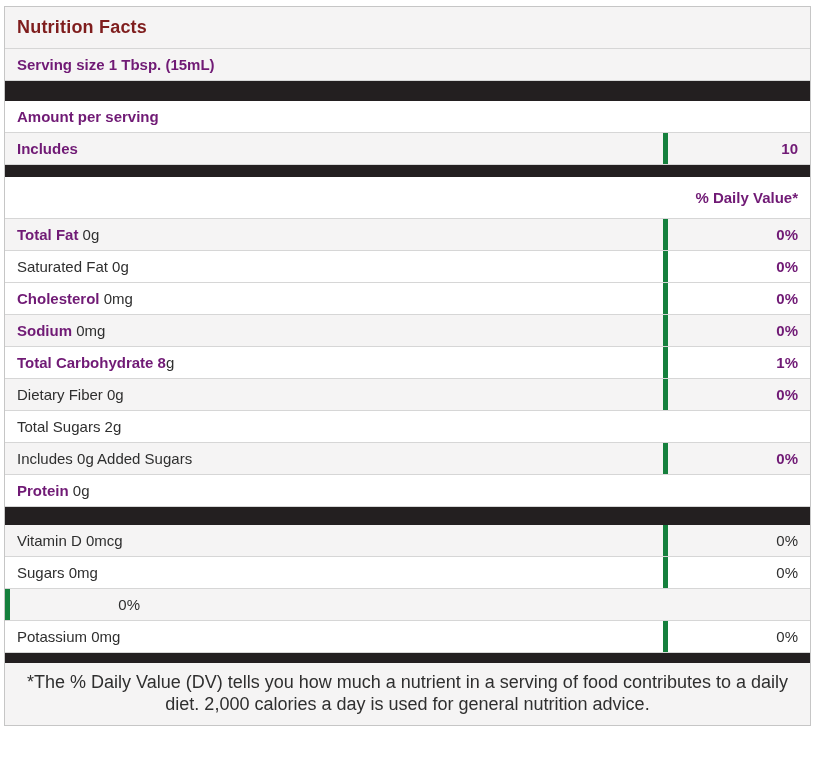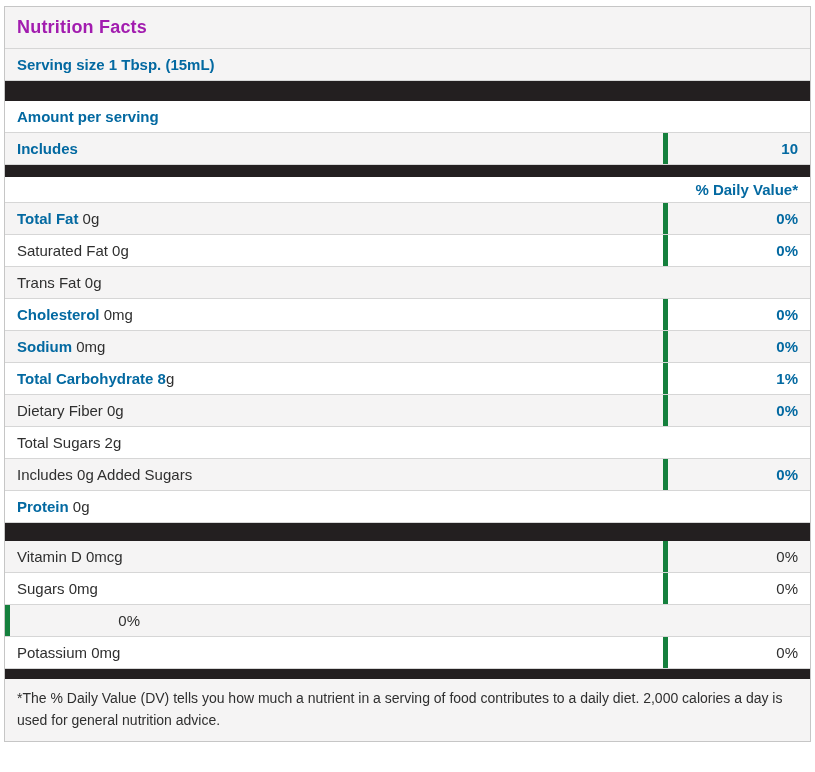--- a/index.html
+++ b/index.html
@@ -19,55 +19,56 @@
     display: flex;
     align-items: center;
     height: 32px;
     border-bottom: 1px solid #d6d6d6;
     font-size: 15px;
     background: #ffffff;
   }
   .row:last-child { border-bottom: none; }
   .row.shaded { background: #f5f4f4; }
   .row.title-row { height: 42px; }
-  .row.dv-row { height: 26px; justify-content: center; }
+  .row.dv-row { height: 42px; justify-content: center; }
   .cell { padding: 0 12px; }
   .cell.main { flex: 1 1 auto; min-width: 0; }
   .cell.val {
     flex: 0 0 147px;
     width: 147px;
     align-self: stretch;
     display: flex;
     align-items: center;
     justify-content: flex-end;
     border-left: 5px solid #15803d;
     text-align: right;
   }
-  .b { font-weight: 700; color: #0369a1; }
+  .b { font-weight: 700; color: #701a75; }
   .title-text {
     font-size: 18px;
     font-weight: 700;
-    color: #a21caf;
+    color: #7f1d1d;
     letter-spacing: 0.2px;
   }
   .dv-row .cell.main { text-align: right; }
   .bar {
     background: #231f20;
     border-bottom: none;
   }
   .bar.h20 { height: 20px; }
   .bar.h12 { height: 12px; }
   .bar.h18 { height: 18px; }
   .bar.h10 { height: 10px; }
   .footnote {
     background: #f5f4f4;
     padding: 8px 12px 10px 12px;
-    font-size: 14px;
+    font-size: 18px;
     line-height: 22px;
     color: #2f2f2f;
+    text-align: center;
   }
 </style>
 </head>
 <body>
 
 <div class="page">
   <div class="nf-label">
 
     <div class="row shaded title-row">
       <div class="cell main title-text">Nutrition Facts</div>
@@ -98,23 +99,20 @@
     <div class="row shaded">
       <div class="cell main"><span class="b">Total Fat</span><span> 0g</span></div>
       <div class="cell val b">0%</div>
     </div>
 
     <div class="row">
       <div class="cell main"><span>Saturated Fat 0g</span></div>
       <div class="cell val b">0%</div>
     </div>
 
-    <div class="row shaded">
-      <div class="cell main"><span>Trans Fat 0g</span></div>
-    </div>
 
     <div class="row">
       <div class="cell main"><span class="b">Cholesterol</span><span> 0mg</span></div>
       <div class="cell val b">0%</div>
     </div>
 
     <div class="row shaded">
       <div class="cell main"><span class="b">Sodium</span><span> 0mg</span></div>
       <div class="cell val b">0%</div>
     </div>

